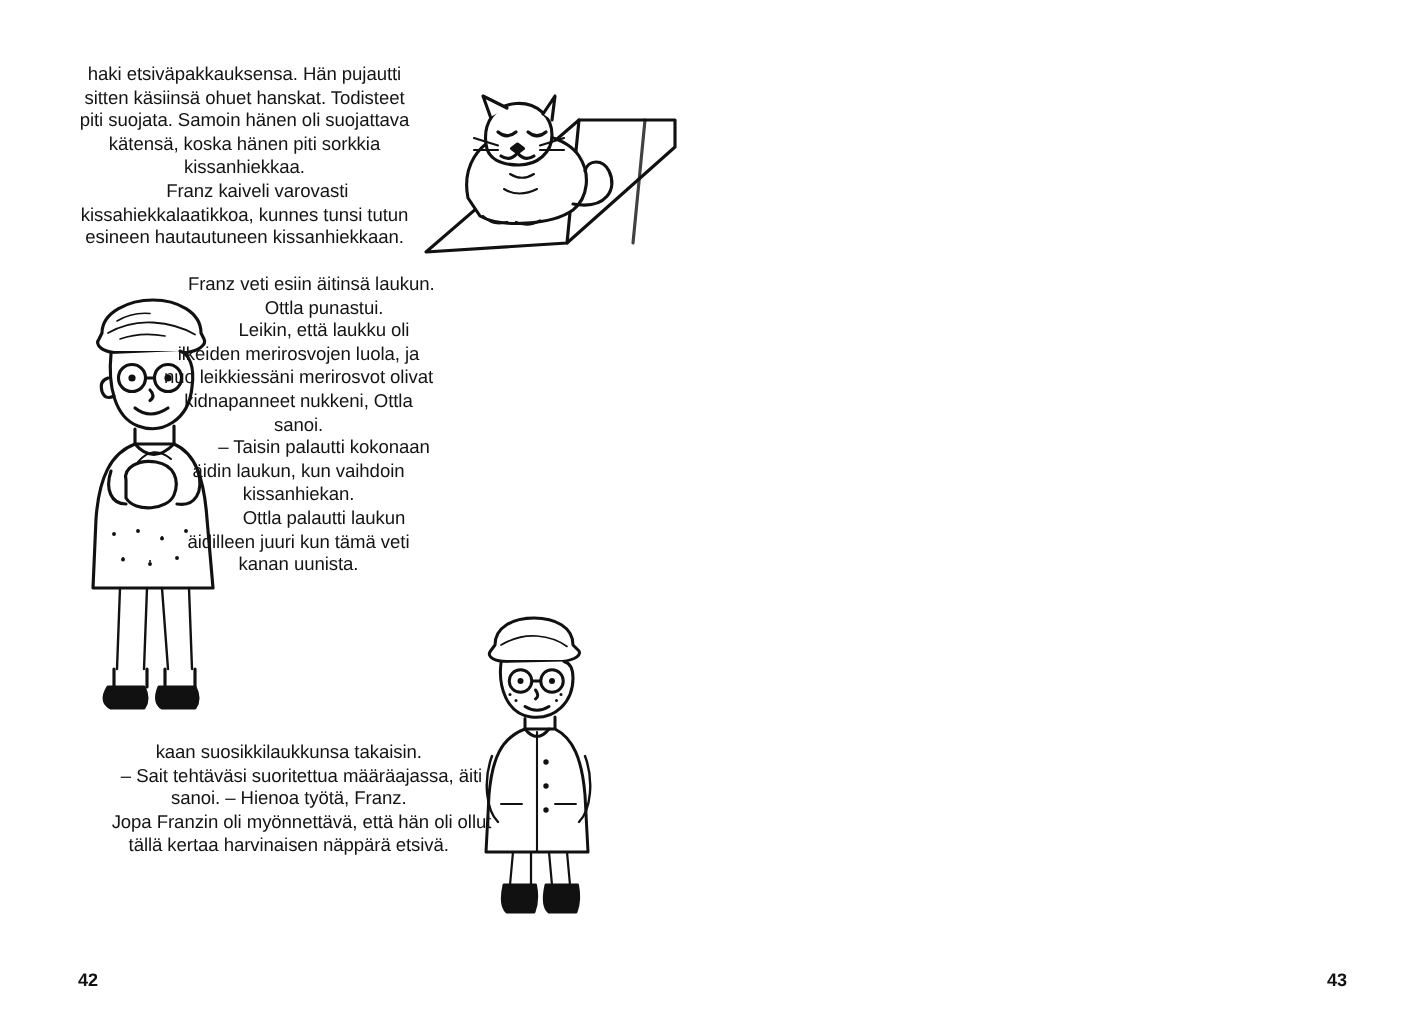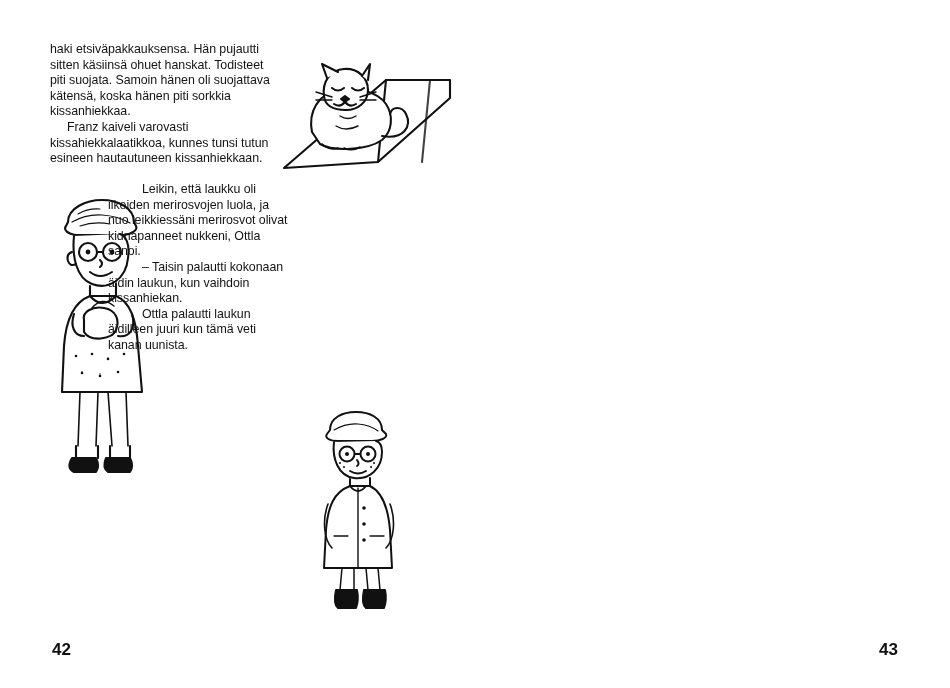--- a/index.html
+++ b/index.html
@@ -29,21 +29,21 @@
   .page-left { padding: 40px 30px 0 50px; }
   .page-right { padding: 40px 50px 0 30px; }
 
   
   .body-text {
     font-size: 12.4px;
     line-height: 15.6px;
     letter-spacing: -0.05px;
     text-align: left;
   }
-  .body-text p { margin: 0; }
+  .body-text p { margin: 0; text-align: center; }
   .ind { text-indent: 17px; }
   .ind2 { text-indent: 34px; }
   .italic { font-style: italic; }
 
   .col-left-top {
     position: absolute;
     left: 50px;
     top: 42px;
     width: 226px;
   }
@@ -56,21 +56,21 @@
   .col-left-bottom {
     position: absolute;
     left: 50px;
     top: 494px;
     width: 285px;
   }
 
   .folio {
     position: absolute;
     bottom: 28px;
-    font-size: 17px;
+    font-size: 12px;
     font-weight: bold;
     color: #111;
   }
   .folio-left { left: 52px; }
   .folio-right { right: 52px; }
 
   
   .art { position: absolute; }
   .art svg { display: block; }
 
@@ -219,25 +219,32 @@
         </g>
       </svg>
     </div>
 
     <div class="body-text col-left-top">
       <p>haki etsiväpakkauksensa. Hän pujautti sitten käsiinsä ohuet hanskat. Todisteet piti suojata. Samoin hänen oli suojattava kätensä, koska hänen piti sorkkia kissanhiekkaa.</p>
       <p class="ind">Franz kaiveli varovasti kissahiekkalaatikkoa, kunnes tunsi tutun esineen hautautuneen kissanhiekkaan.</p>
     </div>
 
     <div class="body-text col-left-mid">
+      <p class="ind">Franz veti esiin äitinsä laukun.</p>
+      <p class="ind2">Ottla punastui.</p>
       <p class="ind2">Leikin, että laukku oli ilkeiden merirosvojen luola, ja nuo leikkiessäni merirosvot olivat kidnapanneet nukkeni, Ottla sanoi.</p>
       <p class="ind2">– Taisin palautti kokonaan äidin laukun, kun vaihdoin kissanhiekan.</p>
       <p class="ind2">Ottla palautti laukun äidilleen juuri kun tämä veti kanan uunista.</p>
     </div>
 
+    <div class="body-text col-left-bottom">
+      <p>kaan suosikkilaukkunsa takaisin.</p>
+      <p class="ind">– Sait tehtäväsi suoritettua määräajassa, äiti sanoi. – Hienoa työtä, Franz.</p>
+      <p class="ind">Jopa Franzin oli myönnettävä, että hän oli ollut tällä kertaa harvinaisen näppärä etsivä.</p>
+    </div>
 
     <div class="folio folio-left">42</div>
   </div>
 
   <div class="page page-right">
 
     <div class="folio folio-right">43</div>
   </div>
 </div>
 

